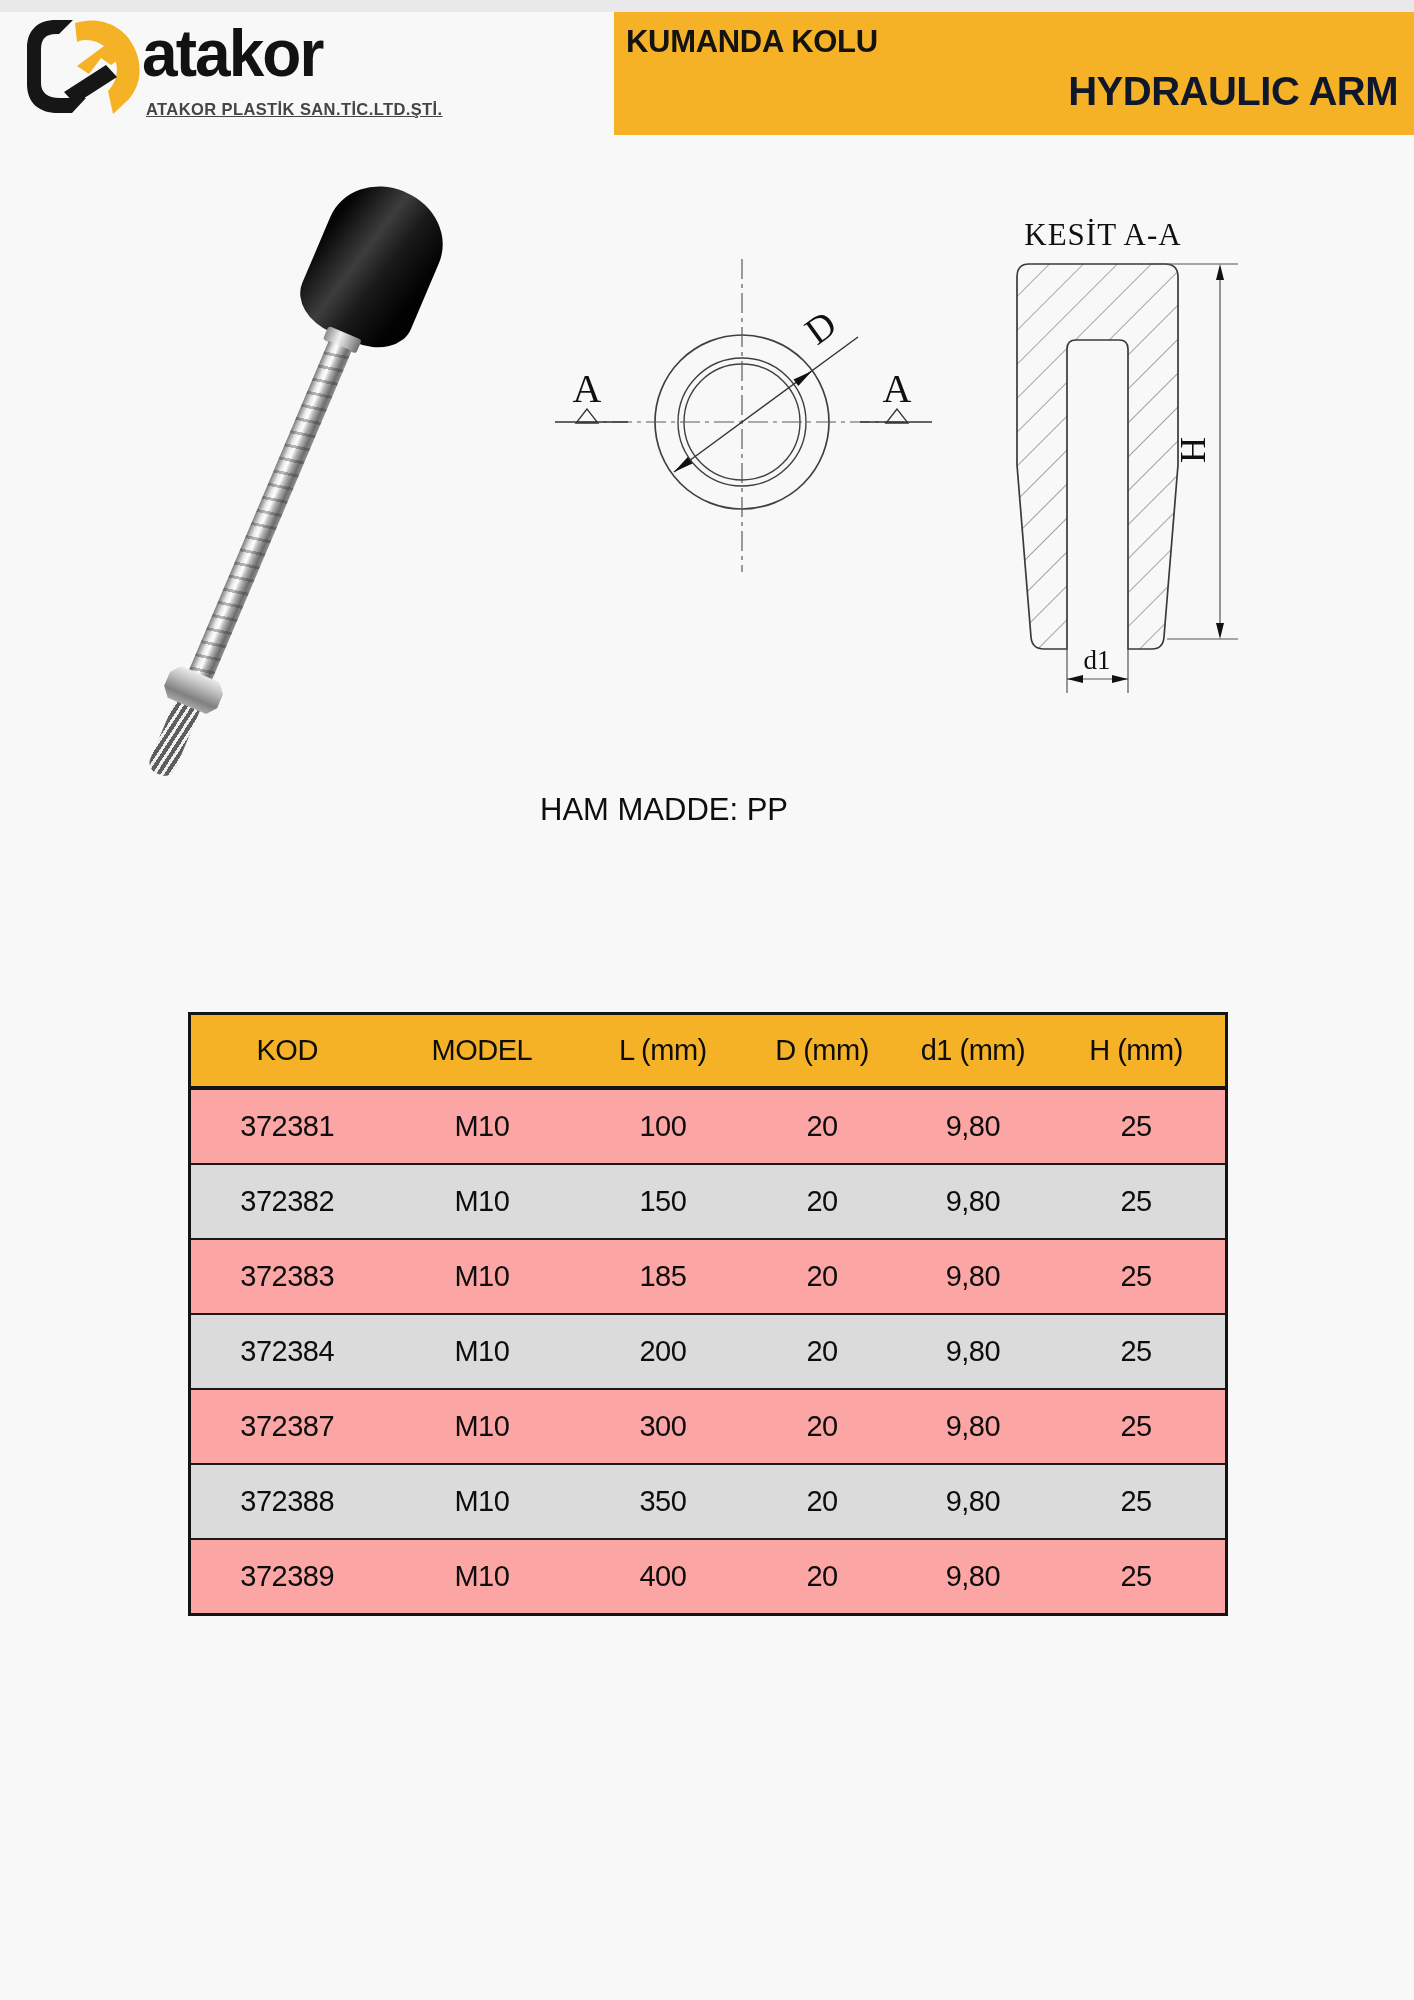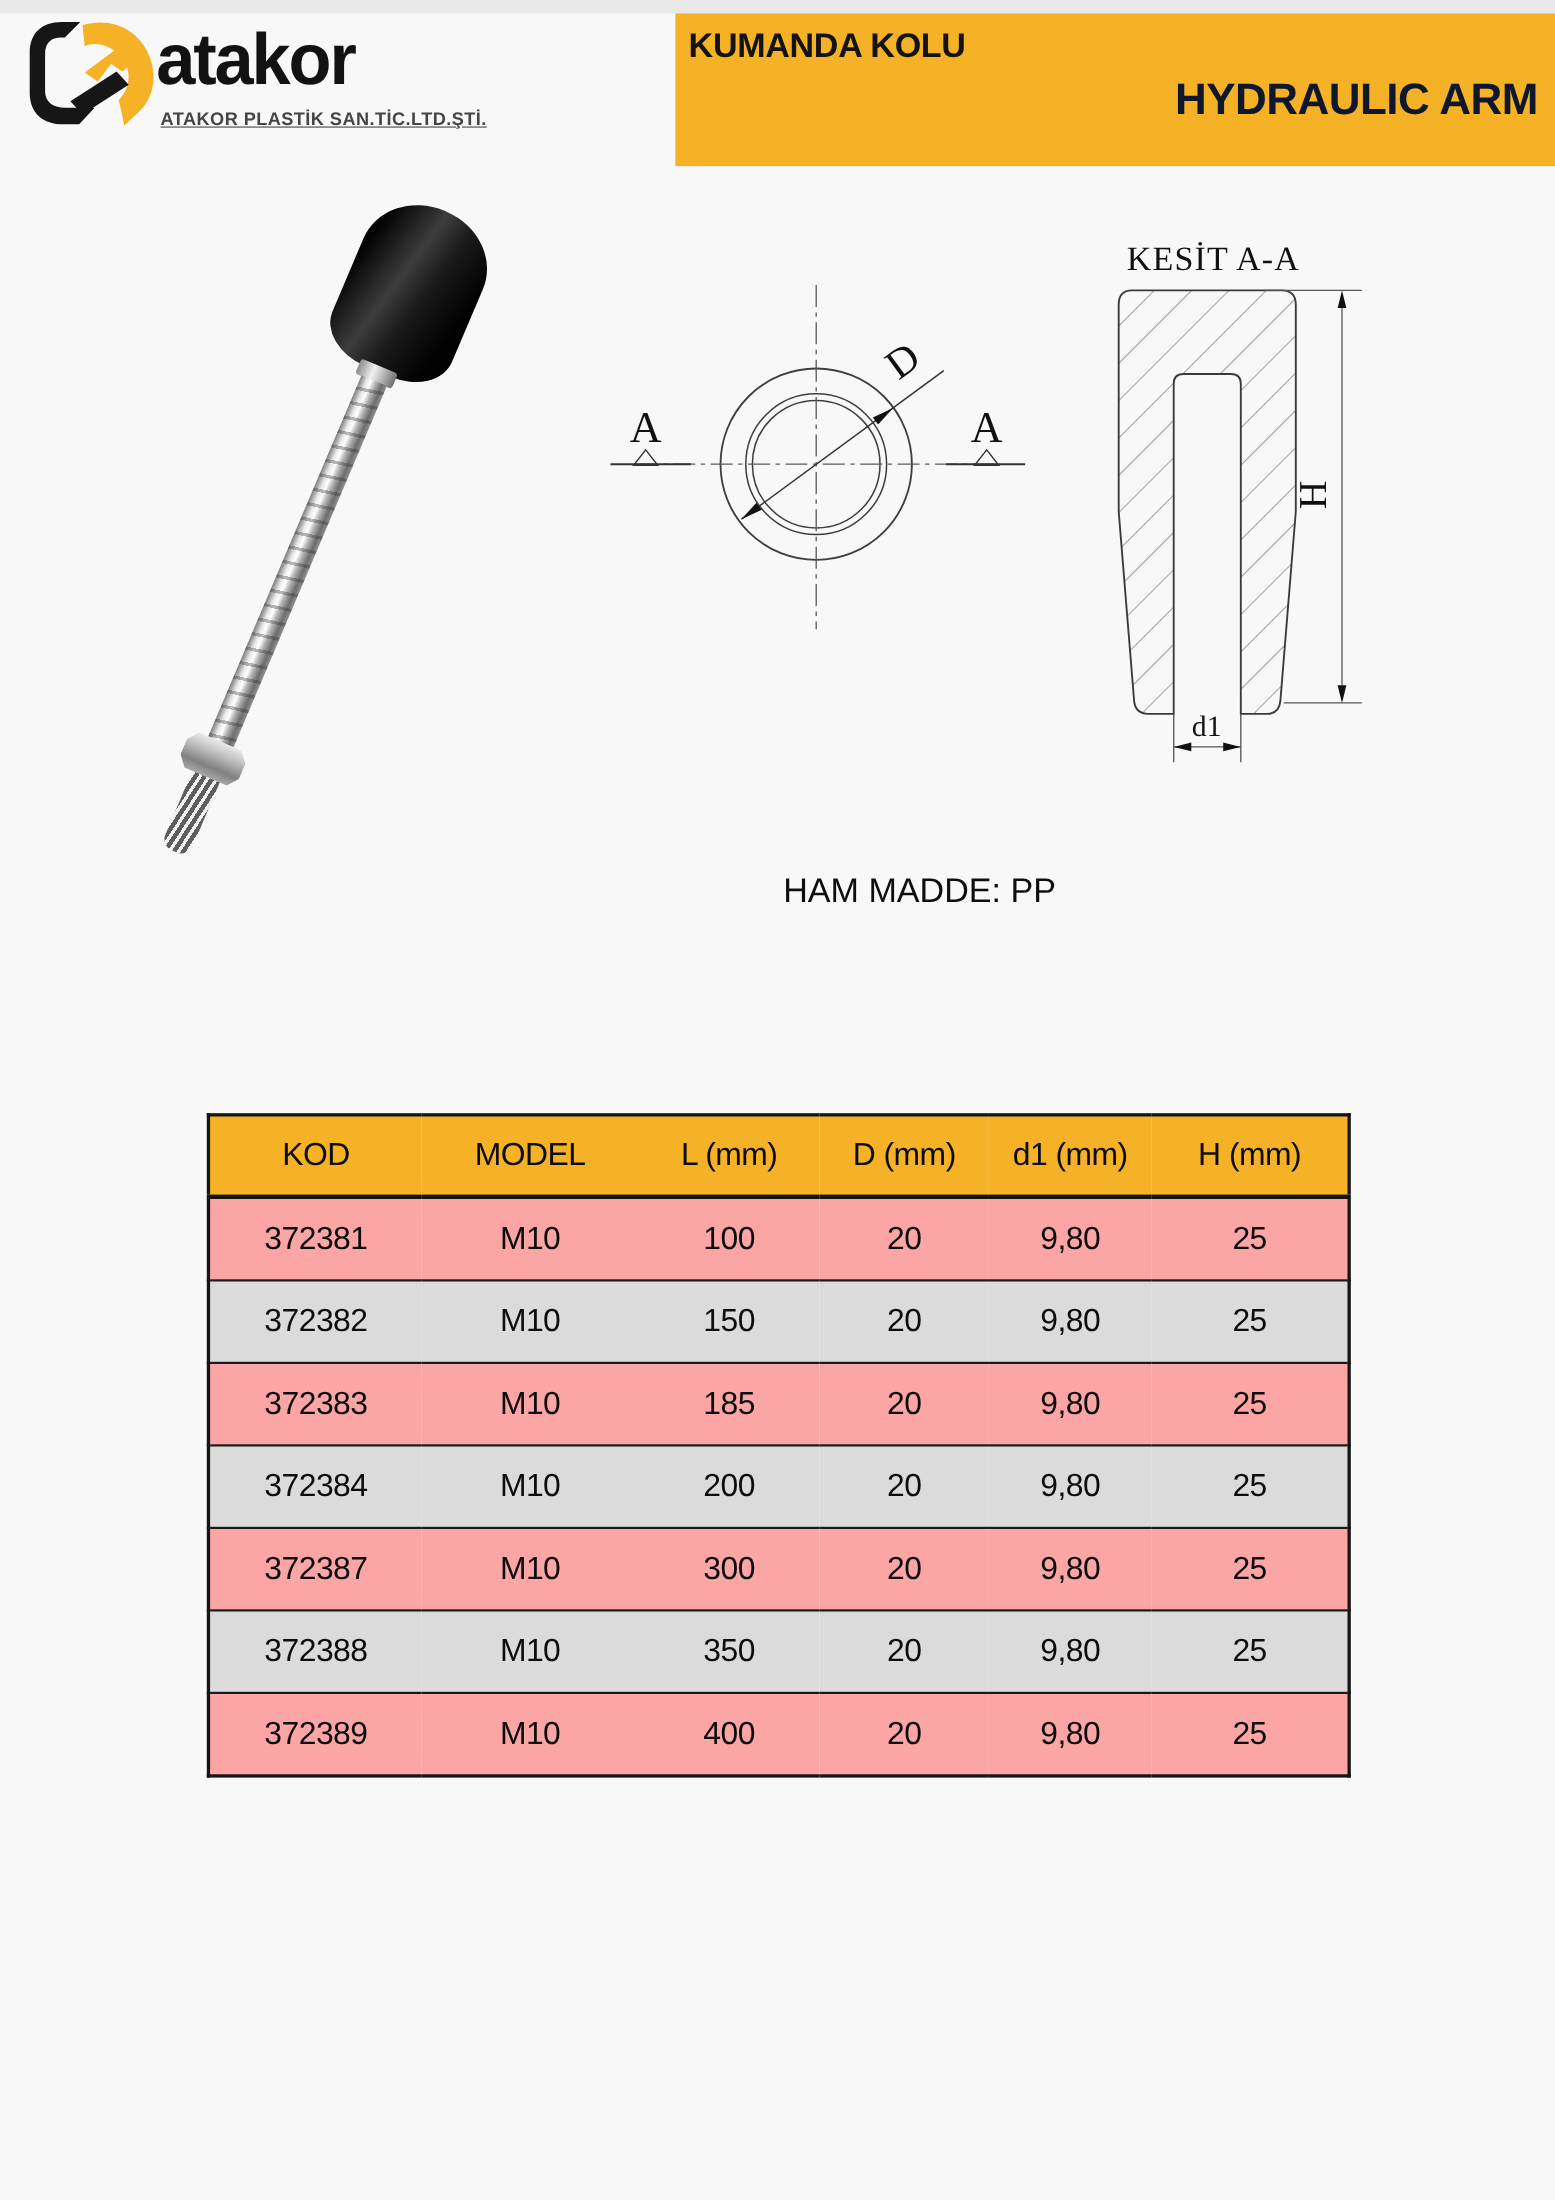--- a/index.html
+++ b/index.html
@@ -20,21 +20,21 @@
   .logo-word{
     position:absolute;left:142px;top:8px;font-size:66px;line-height:66px;
     font-weight:800;letter-spacing:-2px;color:#121212;transform:scaleX(.97);
     transform-origin:left top;
   }
   .logo-sub{
     position:absolute;left:146px;top:88px;font-size:16.5px;letter-spacing:.4px;
     color:#454545;font-weight:600;text-decoration:underline;
   }
   .banner{
-    position:absolute;left:614px;top:0;width:800px;height:139px;
+    position:absolute;left:614px;top:0;width:800px;height:123px;
     background:var(--yellow);
   }
   .banner .tr{
     position:absolute;left:12px;top:12px;font-size:31px;font-weight:700;
     color:#131313;letter-spacing:-.3px;
   }
   .banner .en{
     position:absolute;right:16px;top:57px;font-size:40px;font-weight:700;
     color:#0f172a;letter-spacing:-.5px;
   }
@@ -71,21 +71,21 @@
     width:27px;height:74px;margin-top:-1px;border-radius:0 0 11px 11px;
     background:repeating-linear-gradient(100deg,#efefef 0 3px,#5e5e5e 3px 7px);
   }
 
   
   .svg-abs{position:absolute;}
   .drawing-text{font-family:"Liberation Serif",serif;fill:#101010;}
 
   
   .material{
-    position:absolute;left:540px;top:780px;width:420px;text-align:right;
+    position:absolute;left:540px;top:780px;width:420px;text-align:left;
     font-size:31px;color:#0e0e0e;
   }
 
   
   table.spec{
     position:absolute;left:188px;top:1000px;width:1040px;
     border-collapse:collapse;table-layout:fixed;
     border:3px solid #141414;font-size:29px;letter-spacing:-.5px;color:#0d0d0d;
   }
   table.spec th{

